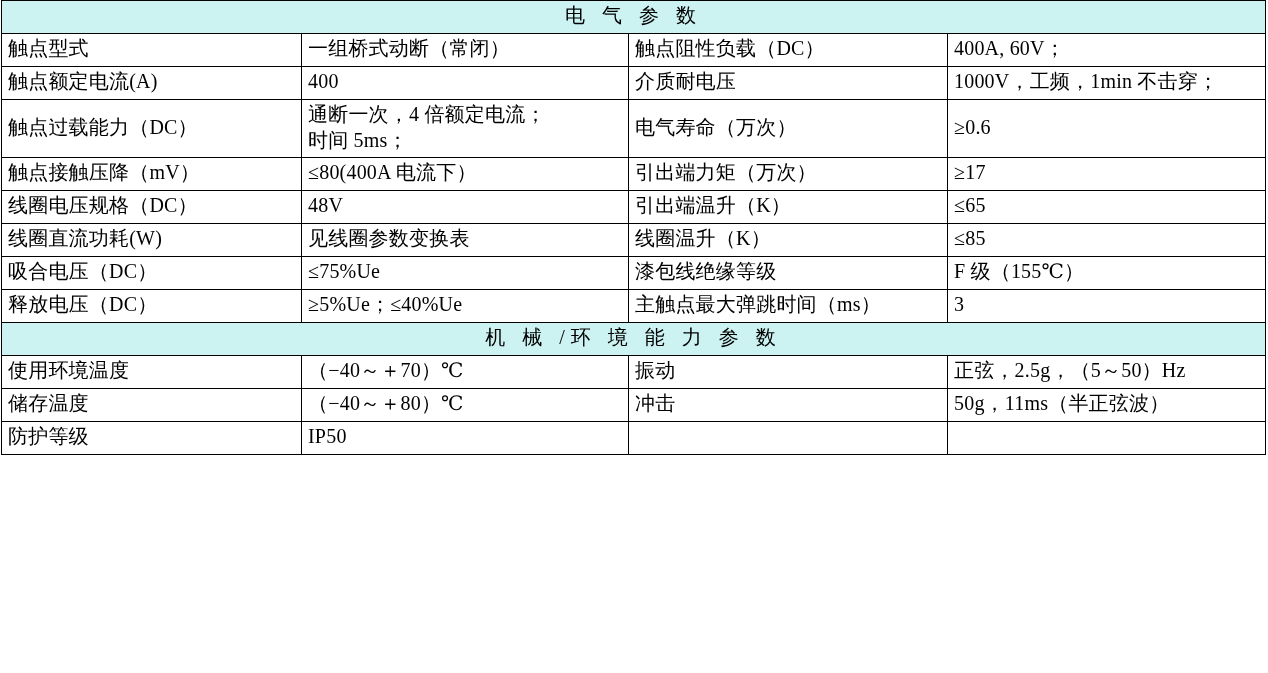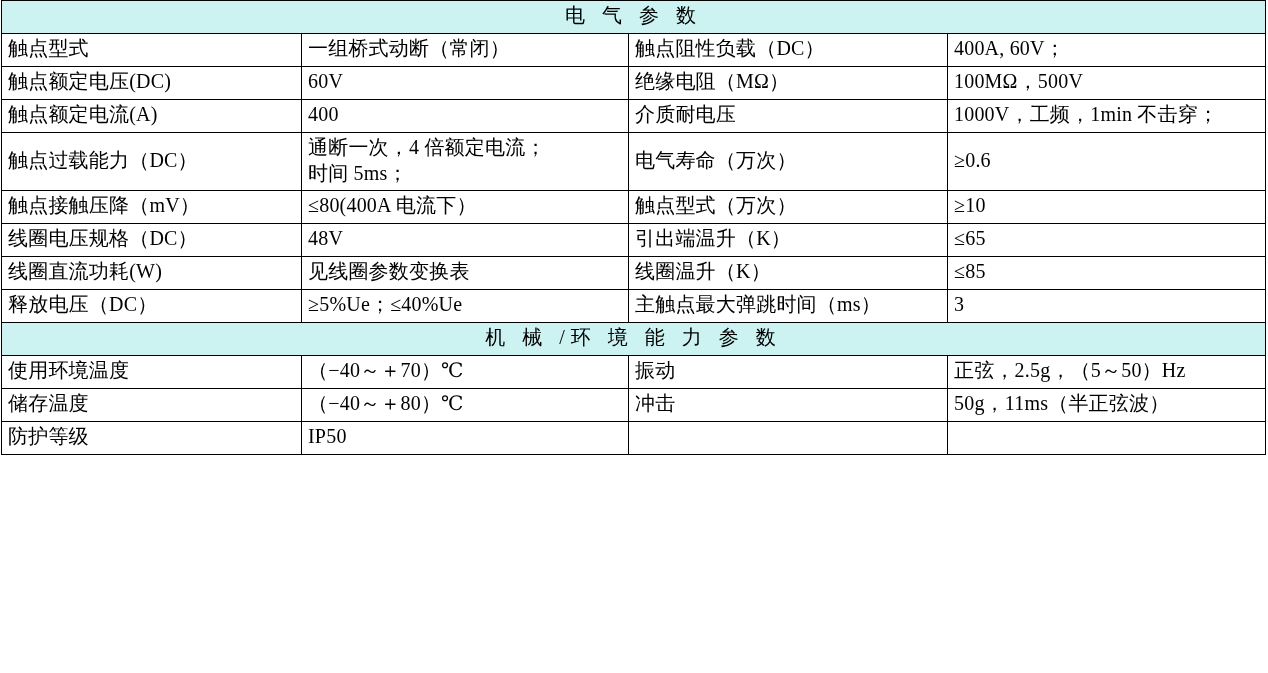--- a/index.html
+++ b/index.html
@@ -74,55 +74,55 @@
         <td class="section-title" colspan="4">电  气  参  数</td>
       </tr>
 
       <tr>
         <td class="lbl">触点型式</td>
         <td class="val">一组桥式动断（常闭）</td>
         <td class="lbl">触点阻性负载（DC）</td>
         <td class="val">400A,    60V；</td>
       </tr>
       <tr>
-        <td class="lbl">触点额定电压(DC)</td>
-        <td class="val">60V</td>
-        <td class="lbl">绝缘电阻（MΩ）</td>
-        <td class="val">100MΩ，500V</td>
-      </tr>
-      <tr>
         <td class="lbl">触点额定电流(A)</td>
         <td class="val">400</td>
         <td class="lbl">介质耐电压</td>
         <td class="val">1000V，工频，1min 不击穿；</td>
       </tr>
       <tr>
         <td class="lbl">触点过载能力（DC）</td>
         <td class="val two-line" style="white-space:pre-line;">通断一次，4 倍额定电流；
 时间 5ms；</td>
         <td class="lbl">电气寿命（万次）</td>
         <td class="val">≥0.6</td>
       </tr>
       <tr>
         <td class="lbl">触点接触压降（mV）</td>
         <td class="val">≤80(400A 电流下）</td>
-        <td class="lbl">触点型式（万次）</td>
-        <td class="val">≥10</td>
+        <td class="lbl">引出端力矩（万次）</td>
+        <td class="val">≥17</td>
       </tr>
       <tr>
         <td class="lbl">线圈电压规格（DC）</td>
         <td class="val">48V</td>
         <td class="lbl">引出端温升（K）</td>
         <td class="val">≤65</td>
       </tr>
       <tr>
         <td class="lbl">线圈直流功耗(W)</td>
         <td class="val">见线圈参数变换表</td>
         <td class="lbl">线圈温升（K）</td>
         <td class="val">≤85</td>
+      </tr>
+      <tr>
+        <td class="lbl">吸合电压（DC）</td>
+        <td class="val">≤75%Ue</td>
+        <td class="lbl">漆包线绝缘等级</td>
+        <td class="val">F 级（155℃）</td>
       </tr>
       <tr>
         <td class="lbl">释放电压（DC）</td>
         <td class="val">≥5%Ue；≤40%Ue</td>
         <td class="lbl">主触点最大弹跳时间（ms）</td>
         <td class="val">3</td>
       </tr>
 
       <tr>
         <td class="section-title" colspan="4">机  械 /环 境 能 力 参  数</td>

